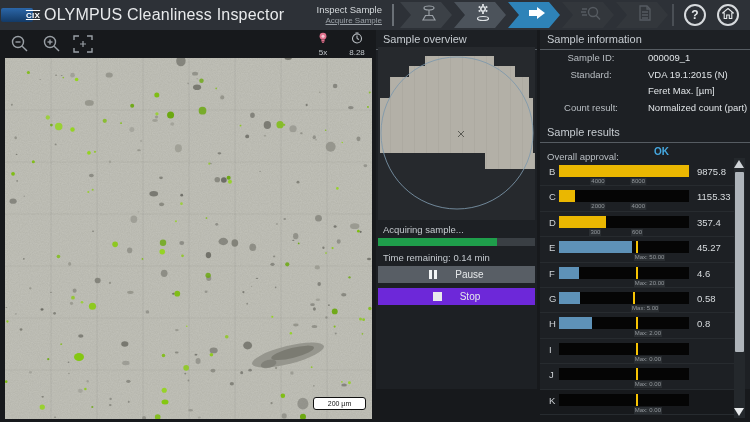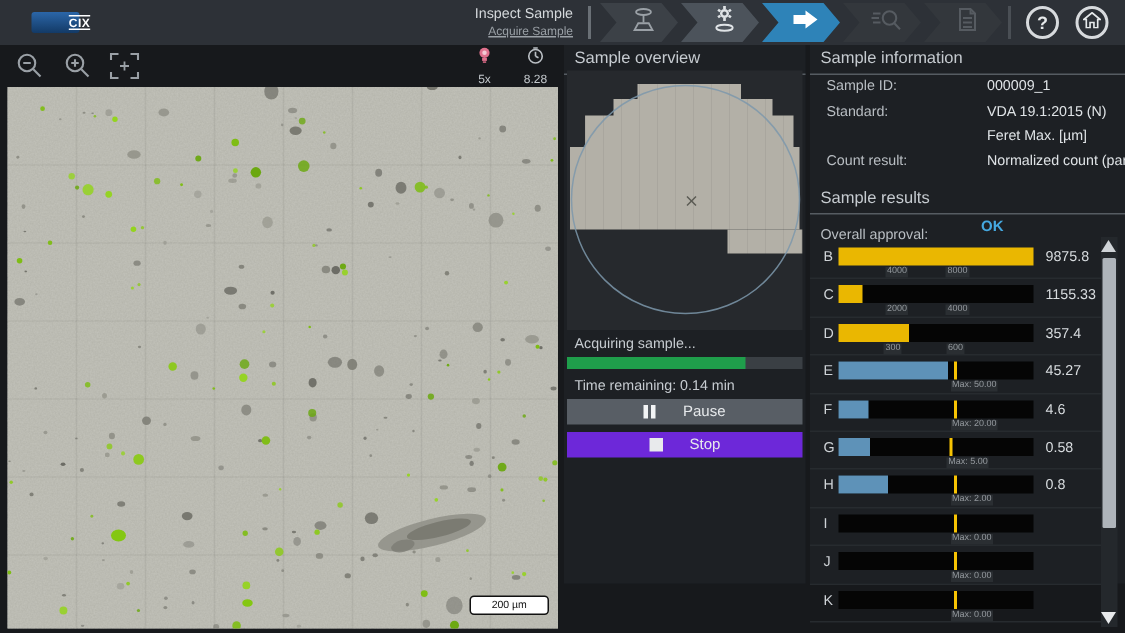--- a/index.html
+++ b/index.html
@@ -2,21 +2,21 @@
 <html><head>
 <meta charset="utf-8">
 <style>
   * { margin:0; padding:0; box-sizing:border-box; }
   html,body { background:#101214; }
   body { font-family:"Liberation Sans", sans-serif; }
   .app { position:relative; width:750px; height:422px; background:#17191c; overflow:hidden; }
 
   
   .hdr { position:absolute; left:0; top:0; width:750px; height:30px; background:#2d3137; display:flex; align-items:center; }
-  .logo { width:25px; height:14px; margin-left:21px; background:linear-gradient(#2b66a8,#133a66); color:#fff; font-size:8px; font-weight:bold; display:flex; align-items:center; justify-content:center; border-radius:2px; letter-spacing:.3px; text-decoration:underline overline;padding-left:32px; }
+  .logo { width:25px; height:14px; margin-left:1px; background:linear-gradient(#2b66a8,#133a66); color:#fff; font-size:8px; font-weight:bold; display:flex; align-items:center; justify-content:center; border-radius:2px; letter-spacing:.3px; text-decoration:underline overline;padding-left:32px; }
   .app-title { color:#e8eaec; font-size:16px; margin-left:11px; font-weight:400; letter-spacing:.2px; }
   .hdr-right { margin-left:auto; display:flex; align-items:center; height:100%; }
   .step-caption { text-align:right; margin-right:8px; line-height:1.15; }
   .step-caption .p1 { color:#d4d8db; font-size:9.5px; }
   .step-caption .p2 { color:#9aa0a6; font-size:8px;text-decoration:underline; }
   .vsep { width:2px; height:22px; background:#6a7076; margin:0 2px; }
   .vsep.dim { background:#4a4f55; }
   .steps { display:flex; align-items:center; height:26px; margin:0 2px; }
   .chev { width:52px; height:26px; margin-left:2px; display:flex; align-items:center; justify-content:center; padding-left:6px;
           clip-path:polygon(0 0, 41px 0, 52px 13px, 41px 26px, 0 26px, 11px 13px); cursor:pointer; }
@@ -51,21 +51,21 @@
   .pfill { height:100%; background:#1f9e4b; }
   .ov-time { position:absolute; left:7px; top:222px; color:#c6cbd0; font-size:9.5px; }
   .btn { position:absolute; left:2px; width:157px; height:17px; display:flex; align-items:center; justify-content:center; gap:18px; color:#e6e9eb; font-size:10px; cursor:pointer; }
   .btn.pause { top:236px; background:#585e65; }
   .btn.stop  { top:258px; background:#6d28d9; }
   .ic-pause { display:inline-flex; gap:2px; }
   .ic-pause i { width:3px; height:9px; background:#f2f4f5; }
   .ic-stop { width:9px; height:9px; background:#e8eaec; }
 
   
-  .inforow { position:absolute; left:11px; width:196px; display:flex; }
+  .inforow { position:absolute; left:1px; width:196px; display:flex;text-align:center; }
   .inforow .lab { color:#b9bec3; font-size:9.5px; width:100px; }
   .inforow .val { color:#dfe3e6; font-size:9.5px; position:absolute; left:107px; white-space:nowrap; }
   .approval { position:absolute; left:7px; top:116px; width:196px; }
   .approval .lab { color:#b9bec3; font-size:9.5px; }
   .approval .val { position:absolute; left:107px; top:0; font-size:10px; font-weight:bold; }
 
   
   .rlist { position:absolute; left:0; top:131px; width:196px; height:261px; overflow:hidden; }
   .crow { position:relative; height:25.4px; border-bottom:1px solid #272b2f; }
   .cl { position:absolute; left:9px; top:5px; color:#cfd3d7; font-size:9.5px; }
@@ -83,20 +83,21 @@
   .sarrow.down { bottom:2px; border-top:8px solid #e8eaec; }
   .sthumb { position:absolute; left:1px; top:14px; width:9px; height:180px; background:#aeb4ba; border-radius:1px; cursor:pointer; }
 </style>
 </head>
 <body>
 
 <div class="app">
 
   <div class="hdr">
     <div class="logo">CIX</div>
+    <div class="app-title">OLYMPUS Cleanliness Inspector</div>
     <div class="hdr-right">
       <div class="step-caption">
         <div class="p1">Inspect Sample</div>
         <div class="p2">Acquire Sample</div>
       </div>
       <div class="vsep"></div>
       <div class="steps">
         <div class="chev done1">
           <span>
             <svg width="20" height="18" viewBox="0 0 20 18">

